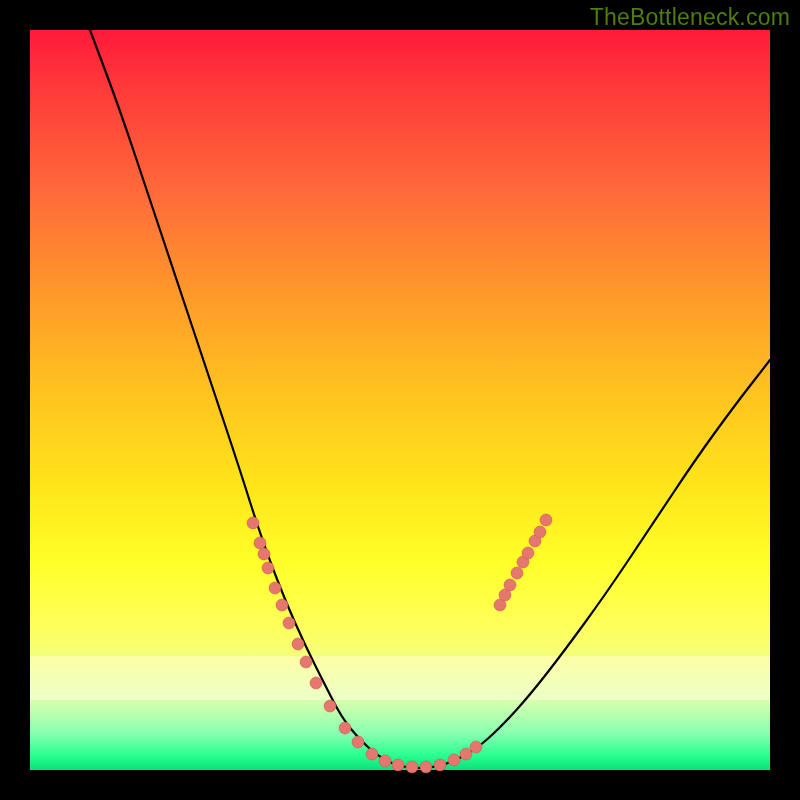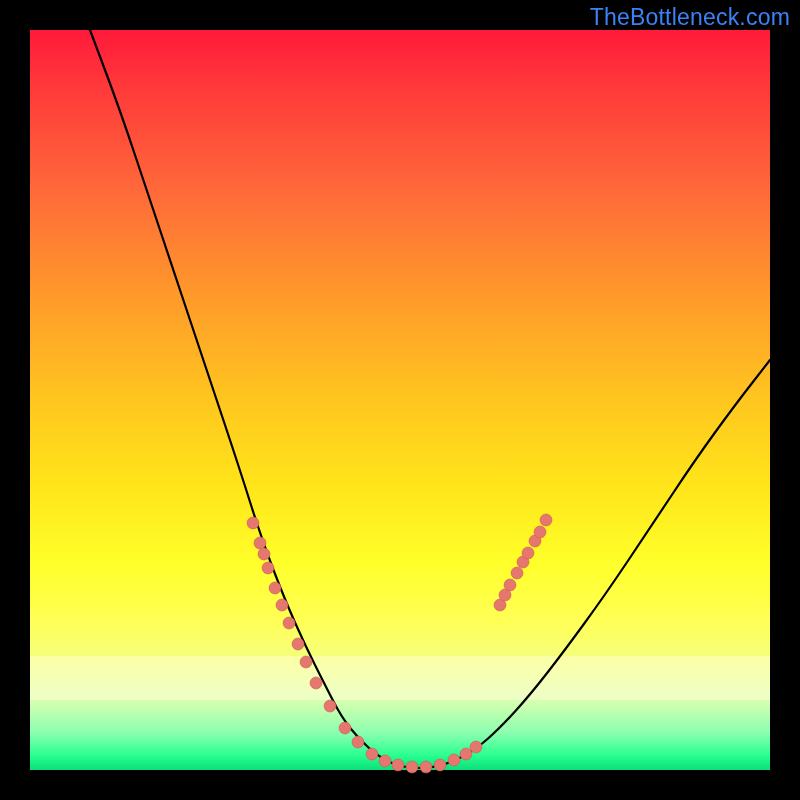--- a/index.html
+++ b/index.html
@@ -39,21 +39,21 @@
       #d2ffb0 91%,
       #8affb0 95%,
       #2aff90 98%,
       #0adf7a 100%
     );
   }
   .attrib {
     position: absolute;
     top: 4px;
     right: 10px;
-    color: #3b82f6;
+    color: #4d7c0f;
     font-size: 23px;
     font-weight: 400;
     letter-spacing: 0.2px;
     z-index: 5;
     user-select: none;
   }
   svg.curve {
     position: absolute;
     left: 0;
     top: 0;

